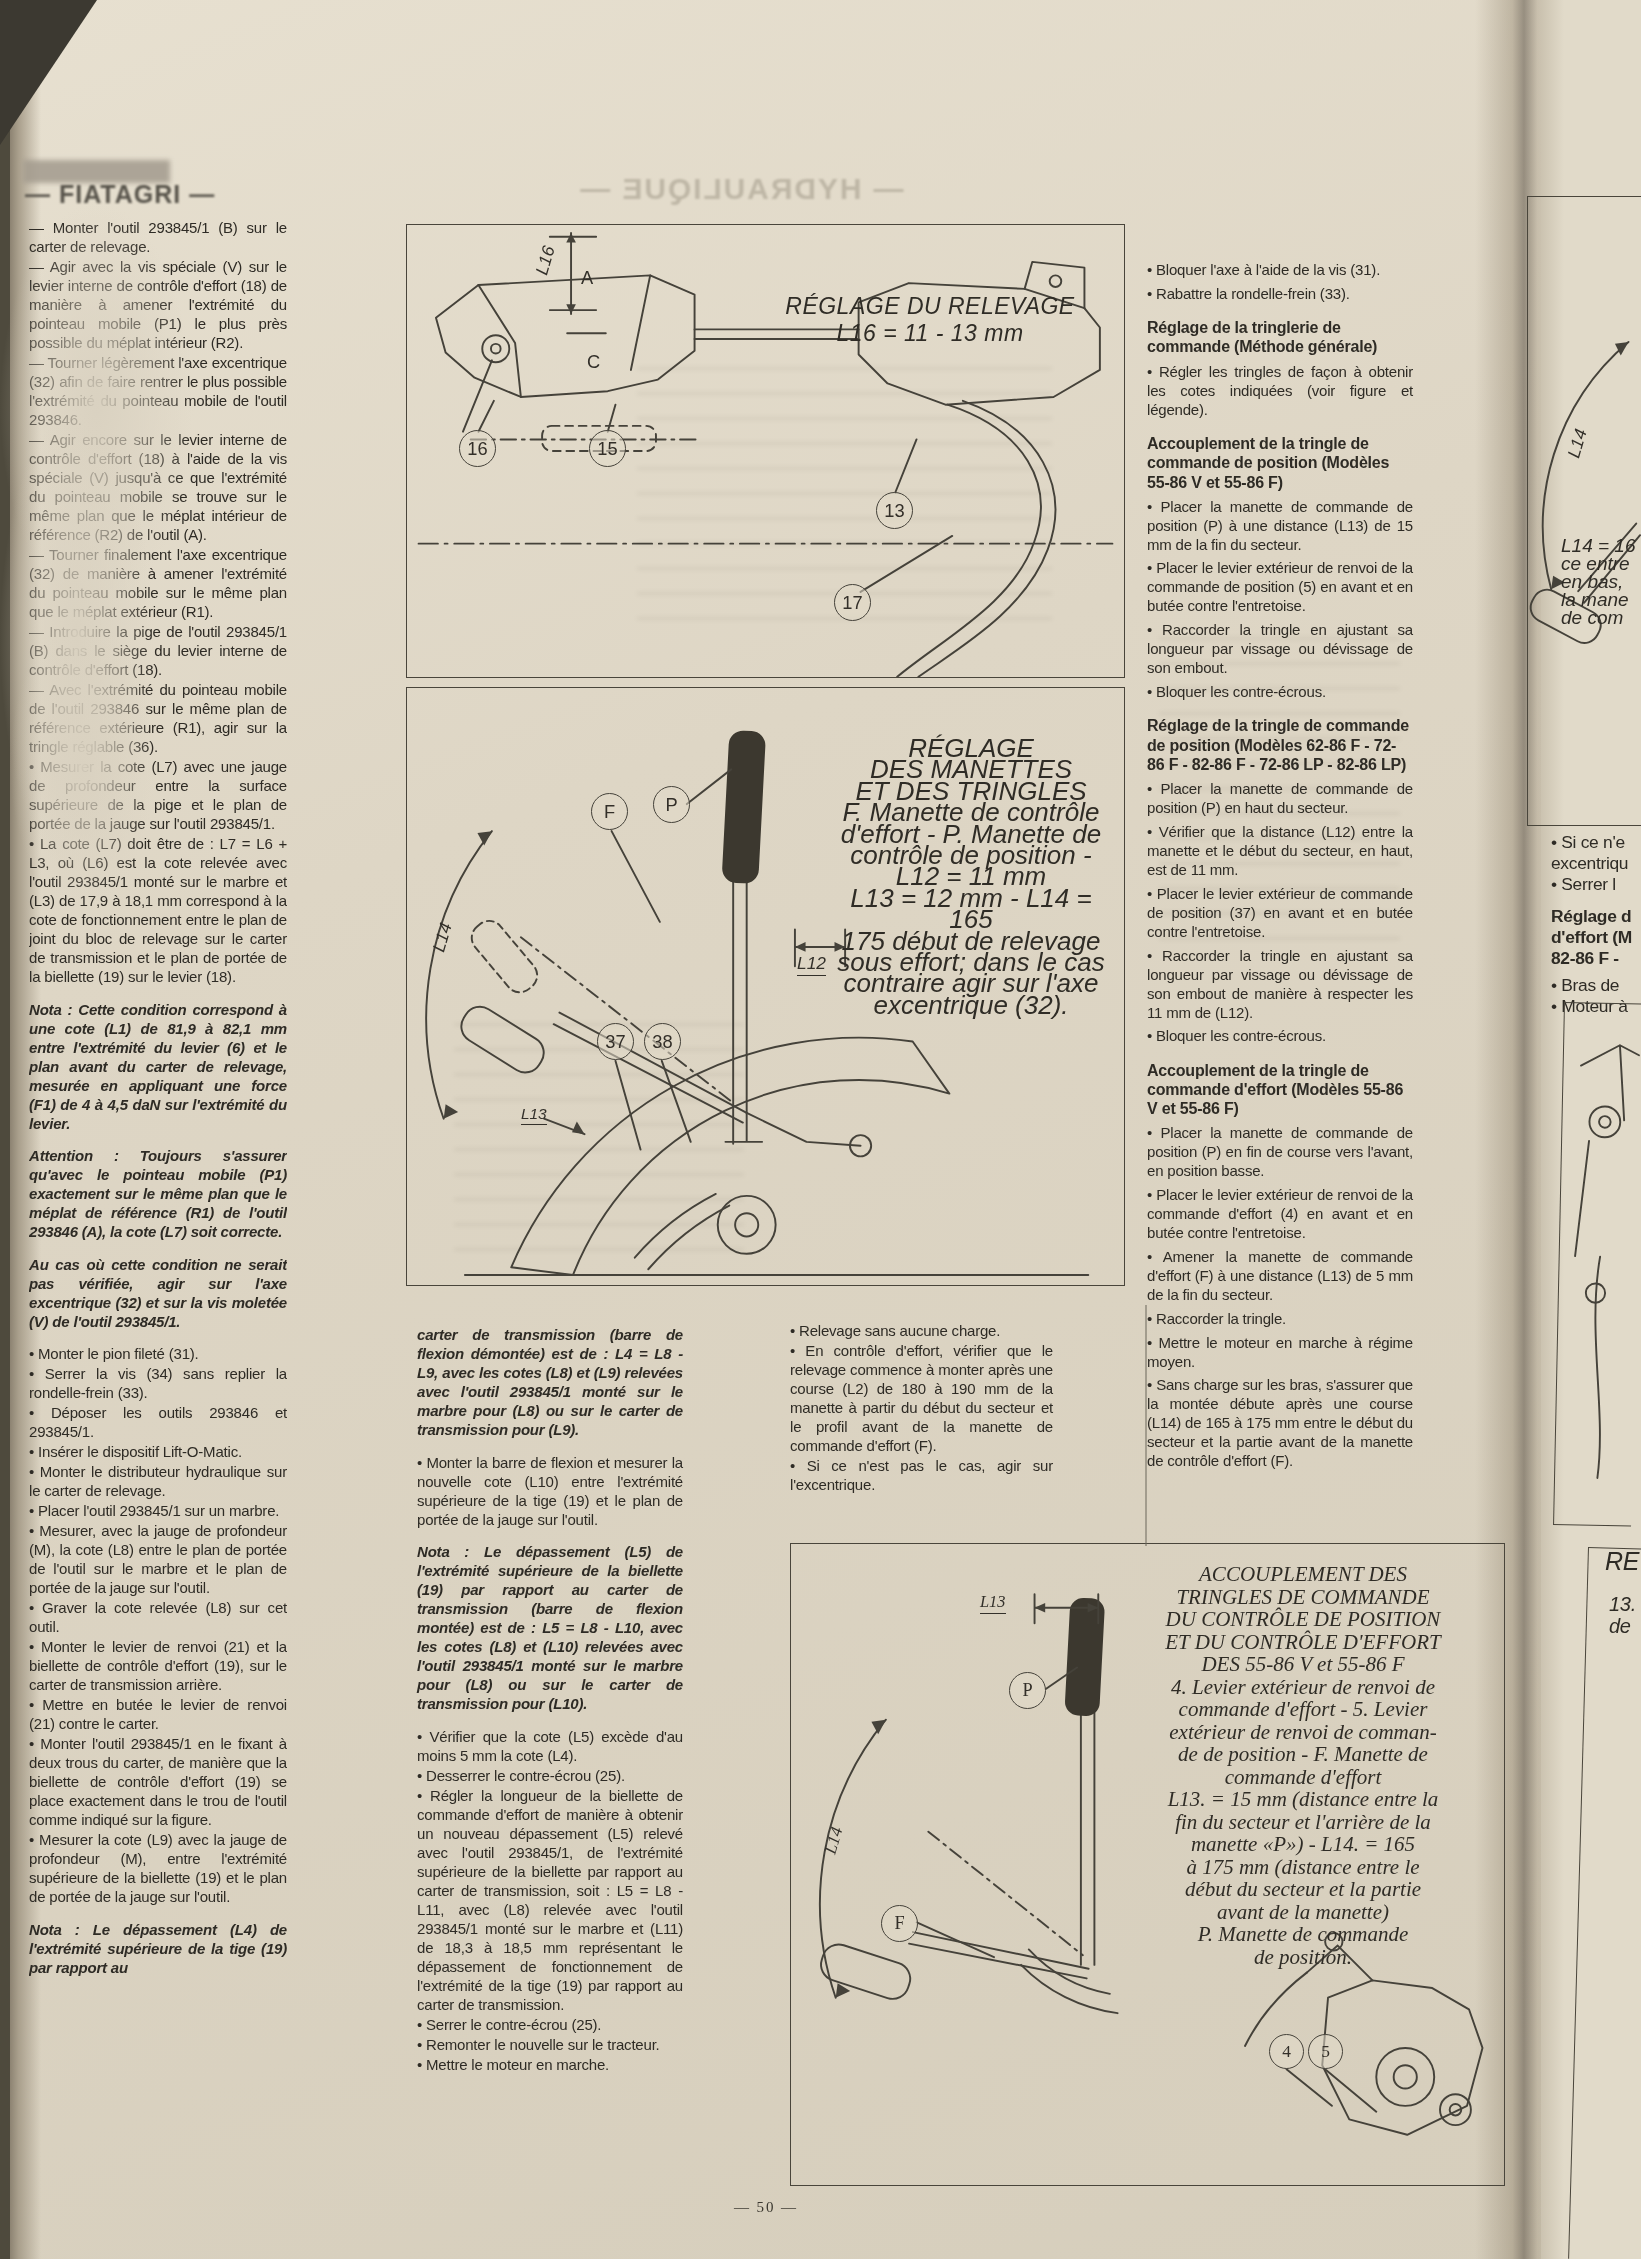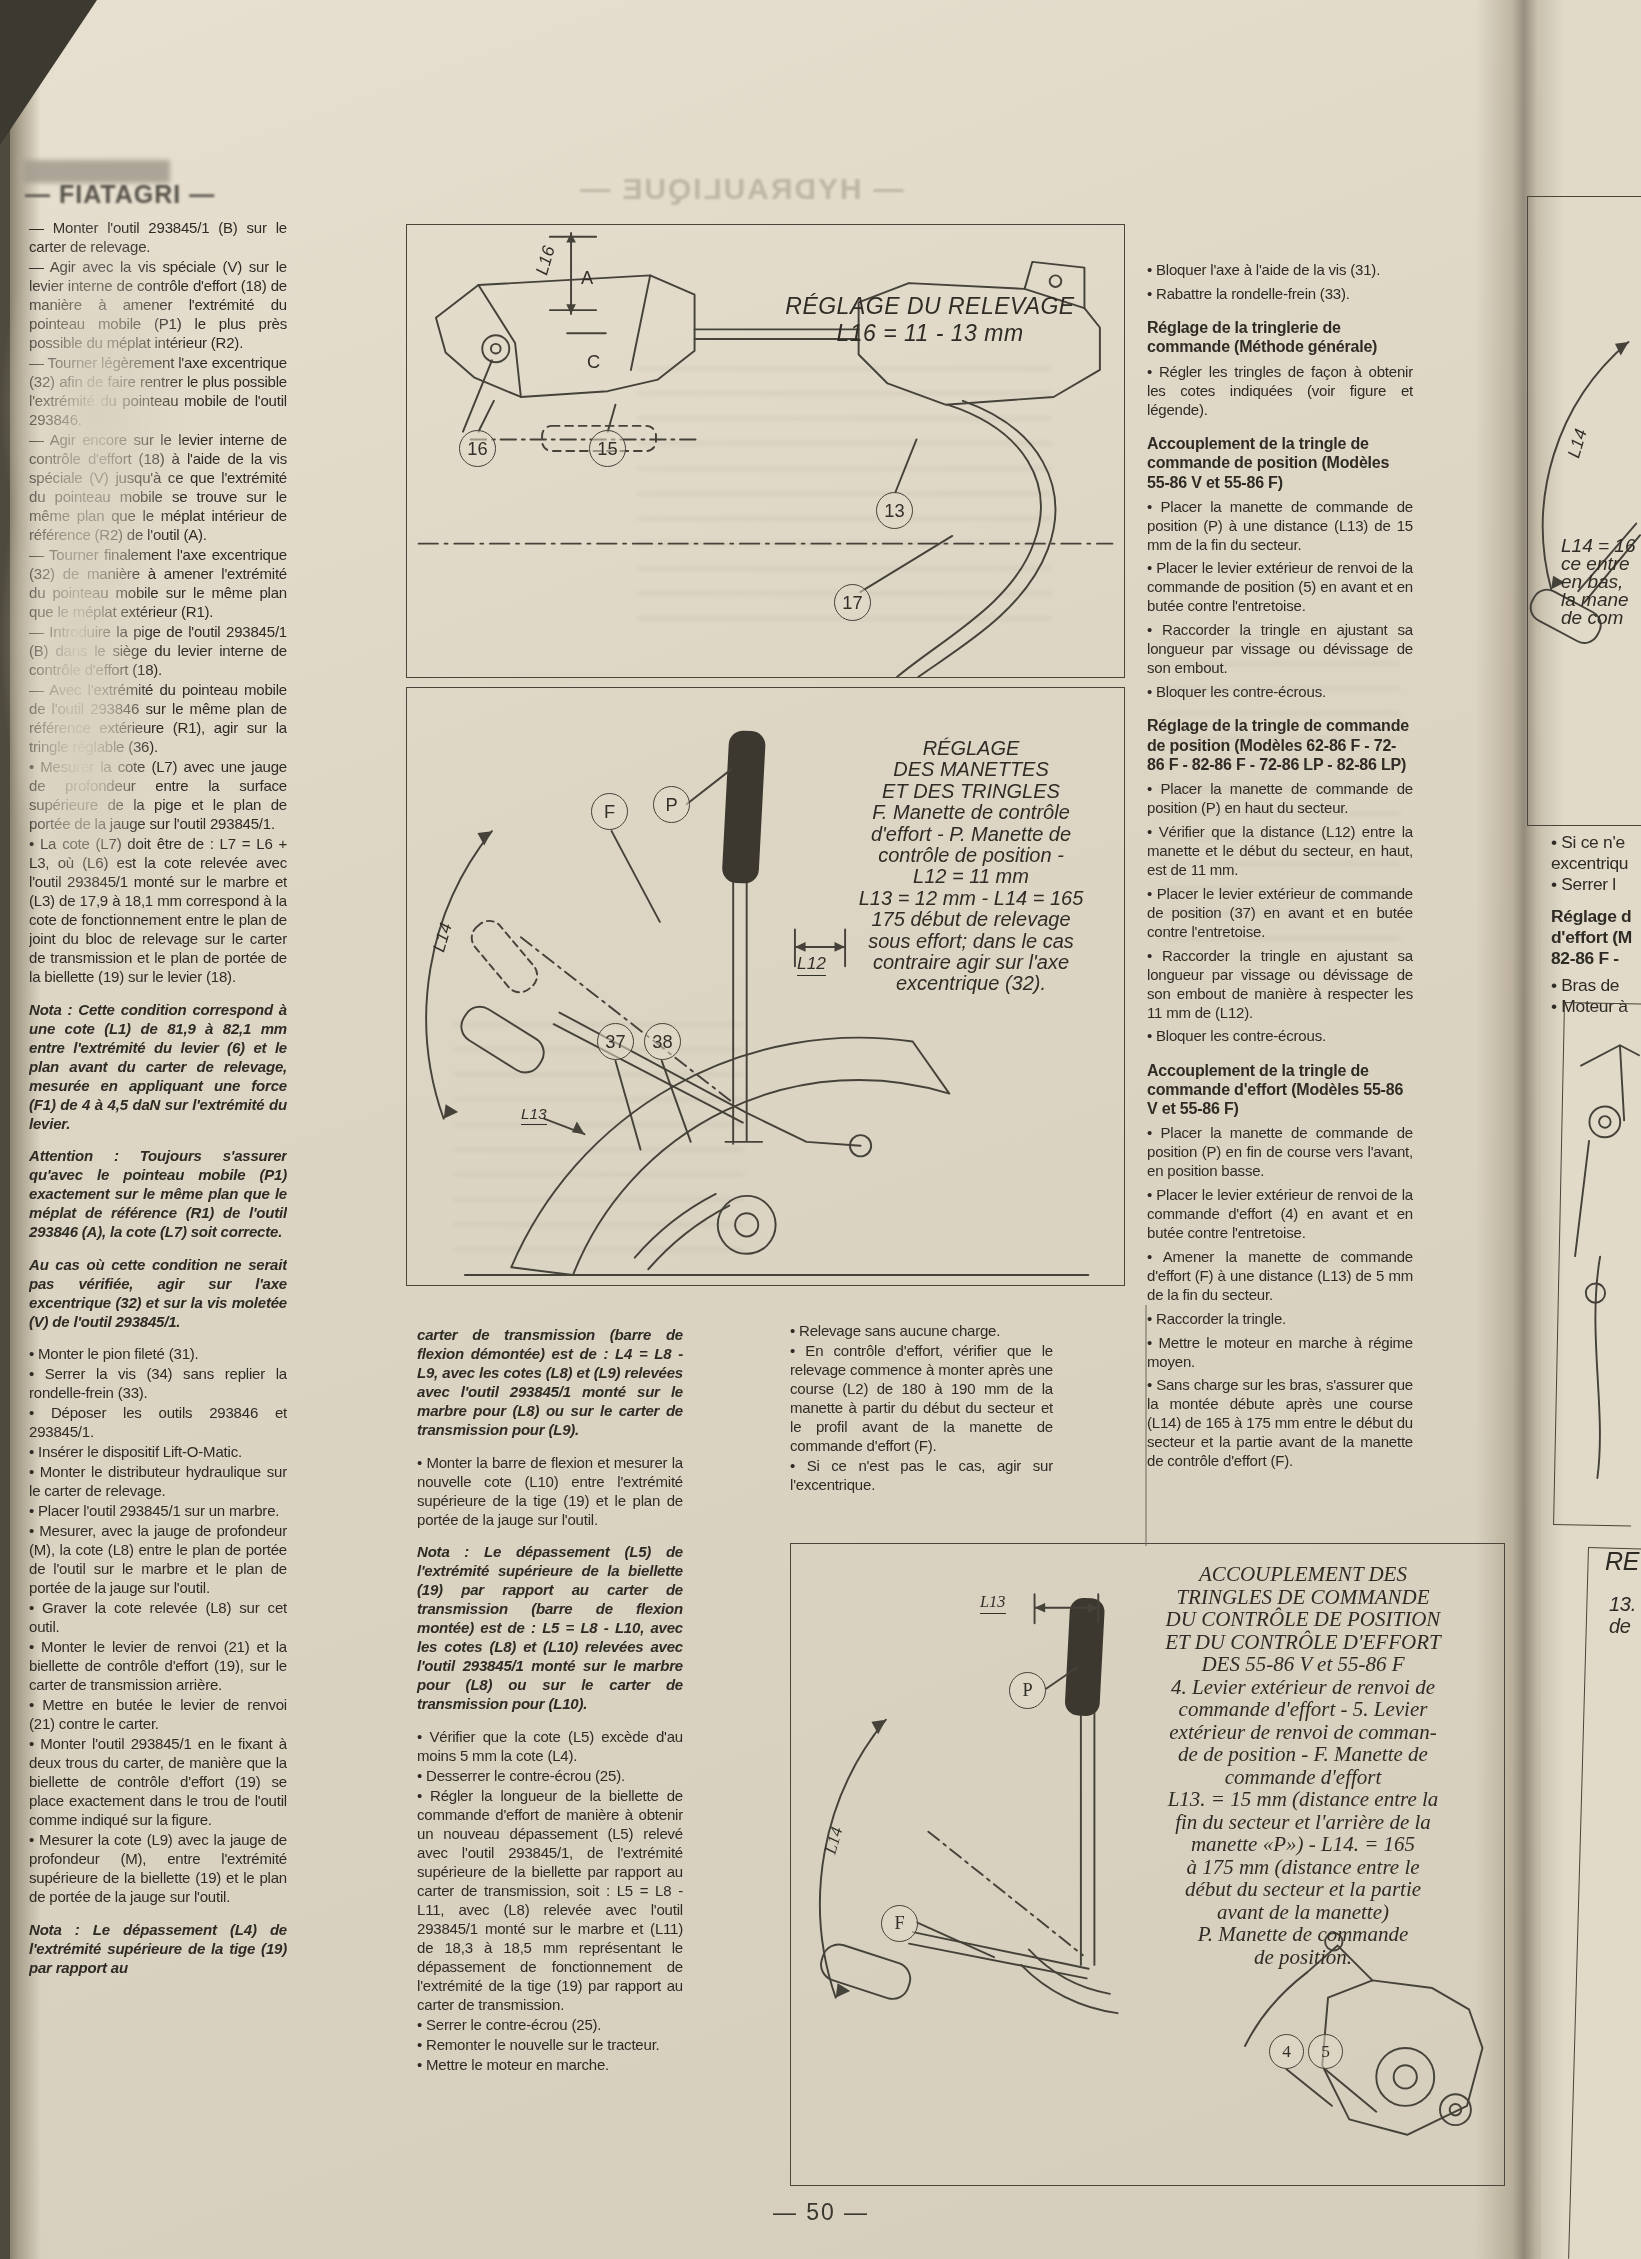--- a/index.html
+++ b/index.html
@@ -40,21 +40,21 @@
   .co{position:absolute;width:37px;height:37px;border:1.9px solid #45423a;border-radius:50%;
       display:flex;align-items:center;justify-content:center;font-size:18.3px;color:#332f29;
       background:rgba(226,218,201,.55);box-sizing:border-box;}
   .co-sm{width:35px;height:35px;font-size:17.4px;}
   .lbl{position:absolute;font-style:italic;font-size:17.4px;color:#33302a;white-space:nowrap;}
   .lbl.ul{border-bottom:1.4px solid #33302a;padding-bottom:1px;}
   .rot{transform:rotate(-74deg);}
   .letter{position:absolute;font-size:18.3px;color:#33302a;}
   
   .rp-frag{position:absolute;font-size:17.4px;line-height:21px;letter-spacing:-0.3px;overflow:hidden;}
-  .pageno{left:734px;top:2199px;width:174px;text-align:center;font-size:23px;color:#3a372f;letter-spacing:1.9px;}
+  .pageno{left:734px;top:2199px;width:174px;font-size:15px;color:#3a372f;letter-spacing:1.9px;font-family:Liberation Serif, serif;}
   .vrule{left:1145px;top:1305px;width:1.9px;height:241px;background:#6a655a;opacity:.5;}
   svg .ln{stroke:#45423a;stroke-width:2;fill:none;stroke-linejoin:round;stroke-linecap:round;}
   svg .fill{fill:#45423a;stroke:none;}
 </style>
 </head>
 <body>
 
 <div id="page">
 
   <div class="abs right-paper"></div>
@@ -196,21 +196,21 @@
       <path class="fill" d="M88,148 l-15,2 7,13 z"></path>
         <path class="fill" d="M38,446 l2,-15 13,8 z"></path>
       <path class="ln" d="M402,268 H454 M402,250 V288 M454,250 V288"></path>
       <path class="fill" d="M402,268 l11,-5 v10 z"></path>
         <path class="fill" d="M454,268 l-11,-5 v10 z"></path>
       <path class="ln" d="M142,446 L184,462"></path>
         <path class="fill" d="M184,462 l-13,-2 5,-11 z"></path>
       <path class="ln" d="M352,440 L414,470 L470,474"></path>
       <path class="ln" d="M212,148 L262,242 M290,120 L336,84 M216,386 L242,478 M264,386 L294,470"></path>
     </svg>
-    <div class="cap pre" style="left:423px;top:50px;width:282px;font-size:20px;line-height:21.4px;text-align:center;">RÉGLAGE
+    <div class="cap pre" style="left:423px;top:50px;width:282px;font-size:26px;line-height:21.4px;text-align:center;">RÉGLAGE
 DES MANETTES
 ET DES TRINGLES
 F. Manette de contrôle
 d'effort - P. Manette de
 contrôle de position -
 L12 = 11 mm
 L13 = 12 mm - L14 = 165
 175 début de relevage
 sous effort; dans le cas
 contraire agir sur l'axe

